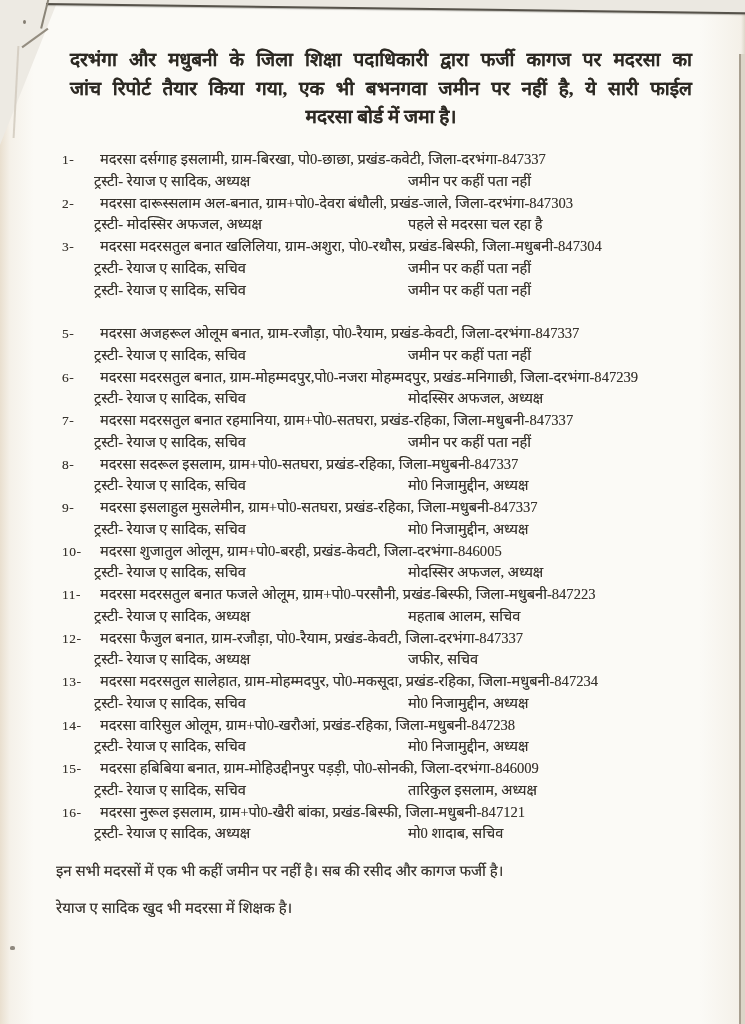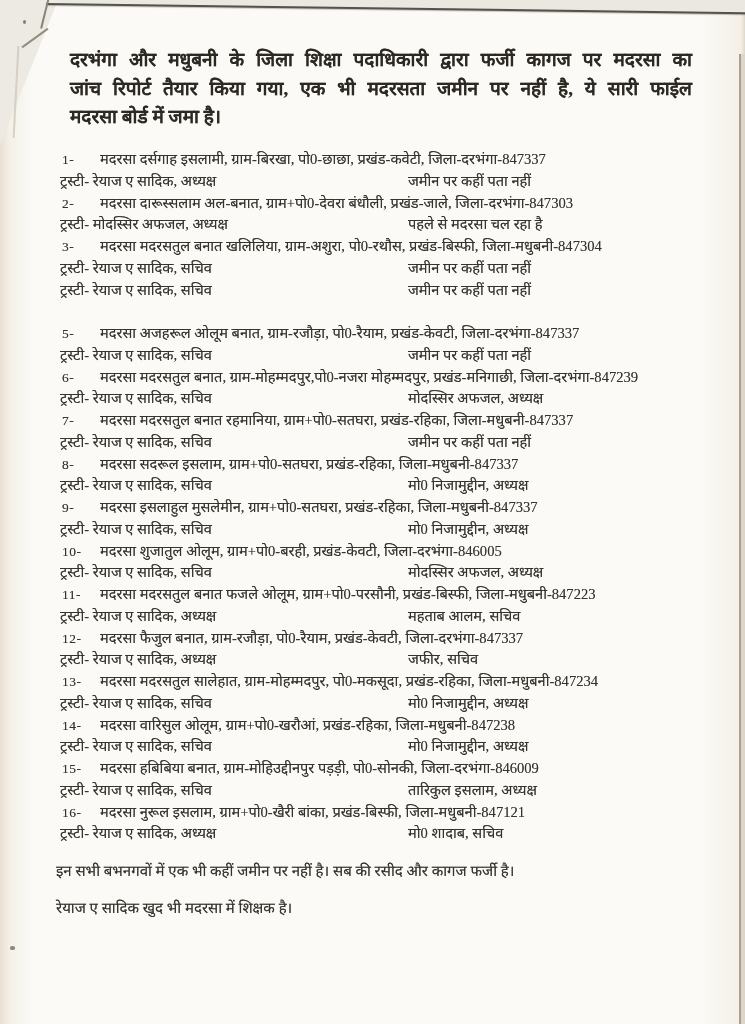--- a/index.html
+++ b/index.html
@@ -26,27 +26,27 @@
   .right-crease{position:absolute;right:4px;top:54px;bottom:0;width:2px;background:#a89f90;}
   .right-strip{position:absolute;right:0;top:54px;bottom:0;width:4px;background:#dcd5c8;}
   .mark-bl{position:absolute;left:10px;top:946px;width:5px;height:4px;background:#7c766b;border-radius:40%;opacity:.85;}
   
   .heading{
     position:absolute;left:70px;top:46px;width:622px;
     font-size:19px;font-weight:bold;line-height:28.5px;color:#2c2923;
     text-shadow:0 0 .6px rgba(60,55,48,.55);
   }
   .heading .jline{text-align:justify;text-align-last:justify;}
-  .heading .cline{text-align:left;}
+  .heading .cline{text-align:center;}
   
   .entries{position:absolute;left:0;top:149px;width:745px;}
   .entry{height:43.5px;position:relative;white-space:nowrap;}
   .entry .l1{height:21.75px;line-height:21.75px;padding-left:62px;font-size:14.6px;}
   .entry .num{display:inline-block;width:38px;font-size:13.5px;letter-spacing:.5px;}
-  .entry .l2{height:21.75px;line-height:21.75px;padding-left:60px;font-size:14.6px;position:relative;}
+  .entry .l2{height:21.75px;line-height:21.75px;padding-left:94px;font-size:14.6px;position:relative;}
   .entry .status{position:absolute;left:408px;top:0;text-align:right;}
   .entries,.footer{color:#36322c;text-shadow:0 0 .5px rgba(60,55,48,.5);}
   
   .footer{position:absolute;left:56px;top:861px;width:660px;font-size:15px;line-height:20px;}
   .footer .f1{margin:0 0 17px 0;}
   .footer .f2{margin:0 0 5px 0;}
   .footer .f3{margin:0;}
 </style>
 </head>
 <body>
@@ -59,21 +59,21 @@
   <div class="fold-a"></div>
   <div class="fold-b"></div>
   <div class="fold-c"></div>
   <div class="fold-dot"></div>
   <div class="right-strip"></div>
   <div class="right-crease"></div>
   <div class="mark-bl"></div>
 
   <div class="heading">
     <div class="jline">दरभंगा और मधुबनी के जिला शिक्षा पदाधिकारी द्वारा फर्जी कागज पर मदरसा का</div>
-    <div class="jline">जांच रिपोर्ट तैयार किया गया, एक भी मदरसता जमीन पर नहीं है, ये सारी फाईल</div>
+    <div class="jline">जांच रिपोर्ट तैयार किया गया, एक भी बभनगवा जमीन पर नहीं है, ये सारी फाईल</div>
     <div class="cline">मदरसा बोर्ड में जमा है।</div>
   </div>
 
   <div class="entries">
     <div class="entry">
       <div class="l1">
         <span class="num">1-</span><span class="txt">मदरसा दर्सगाह इसलामी, ग्राम-बिरखा, पो0-छाछा, प्रखंड-कवेटी, जिला-दरभंगा-847337</span>
       </div>
       <div class="l2">
         <span class="trustee">ट्रस्टी- रेयाज ए सादिक, अध्यक्ष</span>
@@ -223,17 +223,17 @@
         <span class="num">16-</span><span class="txt">मदरसा नुरूल इसलाम, ग्राम+पो0-खैरी बांका, प्रखंड-बिस्फी, जिला-मधुबनी-847121</span>
       </div>
       <div class="l2">
         <span class="trustee">ट्रस्टी- रेयाज ए सादिक, अध्यक्ष</span>
         <span class="status">मो0 शादाब, सचिव</span>
       </div>
     </div>
   </div>
 
   <div class="footer">
-    <p class="f1">इन सभी बभनगवों में एक भी कहीं जमीन पर नहीं है। सब की रसीद और कागज फर्जी है।</p>
+    <p class="f1">इन सभी मदरसों में एक भी कहीं जमीन पर नहीं है। सब की रसीद और कागज फर्जी है।</p>
     <p class="f2">रेयाज ए सादिक खुद भी मदरसा में शिक्षक है।</p>
   </div>
 
 </div>
 
 </body></html>

